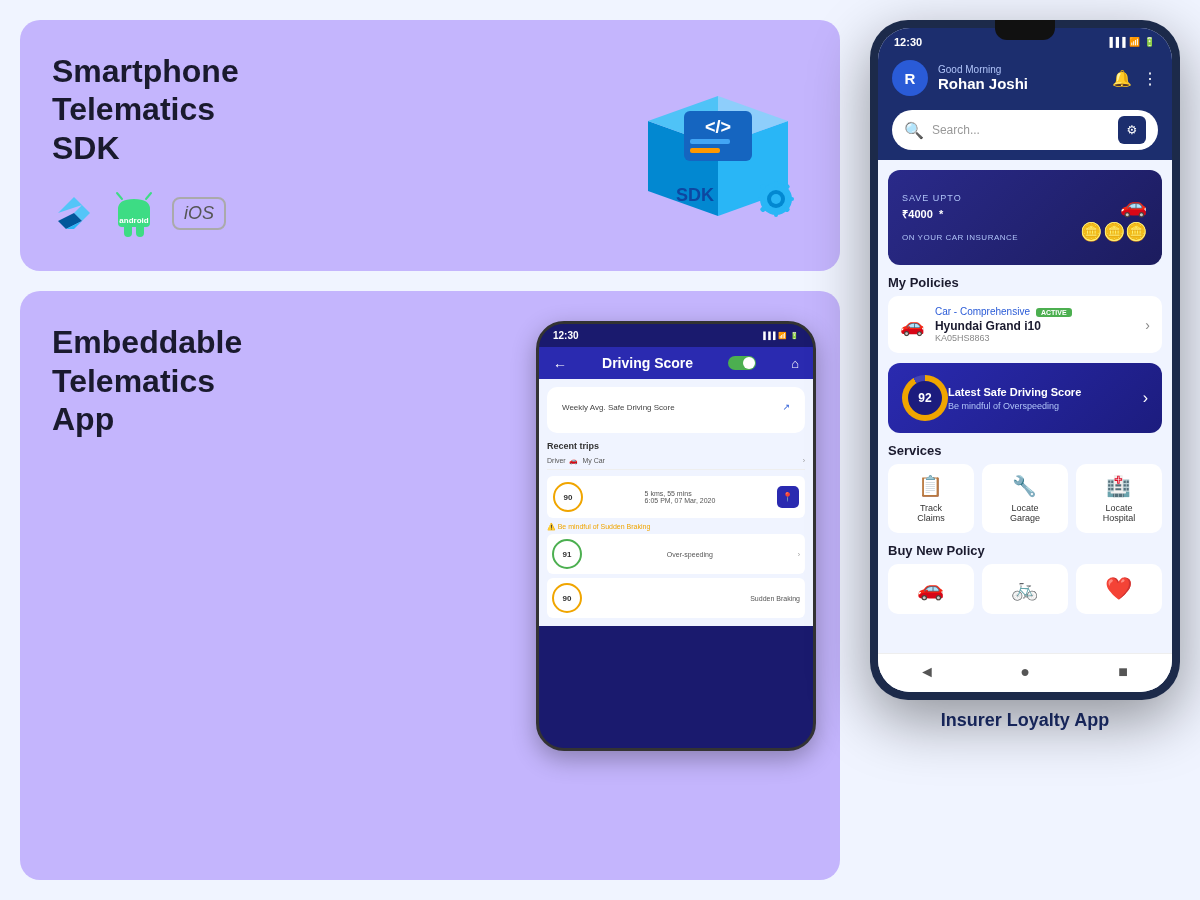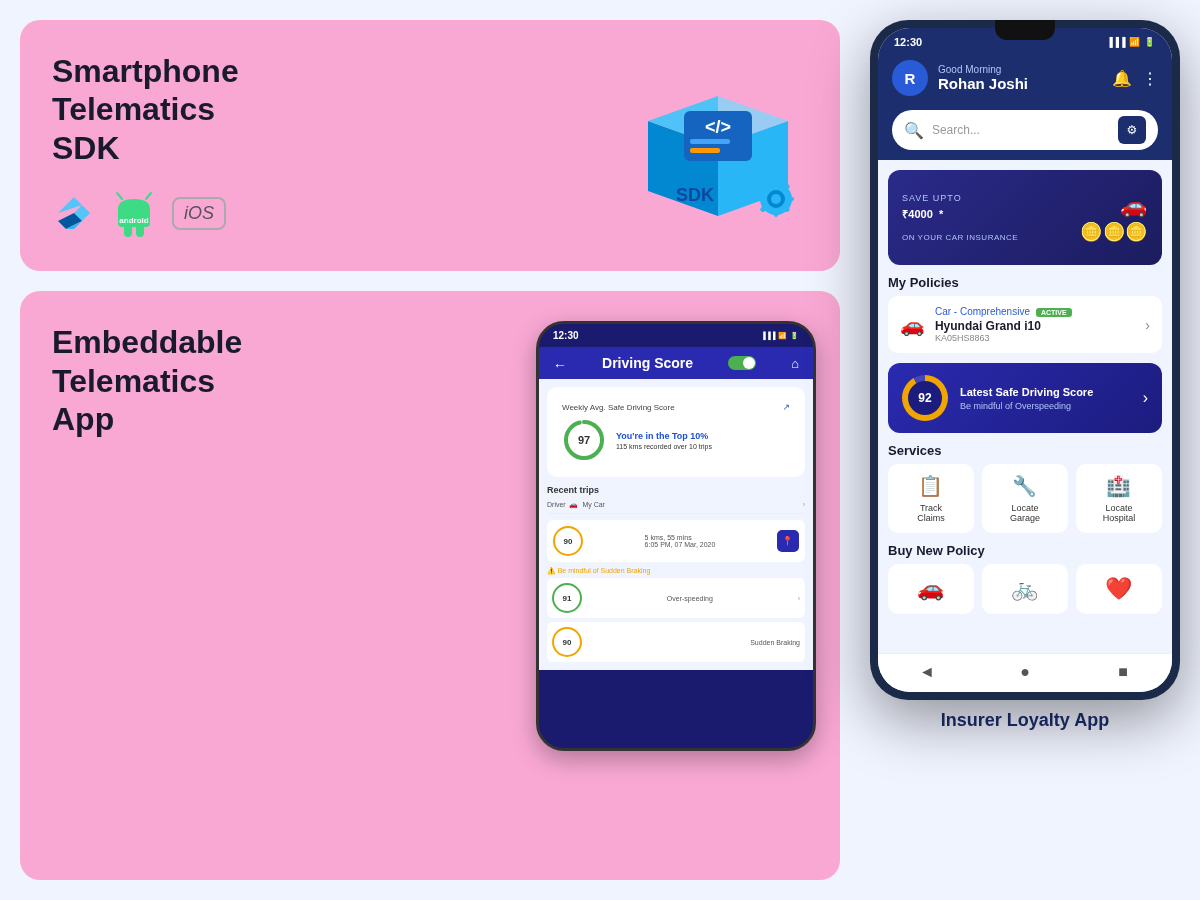--- a/index.html
+++ b/index.html
@@ -25,21 +25,21 @@
     
     .left-side {
       flex: 1;
       display: flex;
       flex-direction: column;
       gap: 20px;
       height: 100%;
     }
 
     .card {
-      background: #f9a8d4;
+      background: #c4b5fd;
       border-radius: 20px;
       padding: 32px;
     }
 
     
     .sdk-card {
       display: flex;
       align-items: center;
       justify-content: space-between;
       min-height: 200px;
@@ -544,21 +544,20 @@
       font-size: 14px;
     }
 
     
     .driving-score-banner {
       background: linear-gradient(135deg, #2a2ab0 0%, #1c1c7e 100%);
       border-radius: 12px;
       padding: 12px 14px;
       display: flex;
       align-items: center;
-      gap: 12px;
     }
 
     .score-circle-big {
       width: 46px;
       height: 46px;
       border-radius: 50%;
       background: conic-gradient(#f0a500 0deg, #f0a500 330deg, #fff2 330deg);
       display: flex;
       align-items: center;
       justify-content: center;
@@ -765,31 +764,20 @@
           <span class="mini-header-title">Driving Score</span>
           <div class="mini-toggle"></div>
           <span class="mini-home-icon">⌂</span>
         </div>
         <div style="background:#f0f4ff; flex:1; padding:8px; overflow:hidden;">
 
           <div class="mini-score-card">
             <div class="mini-score-label">
               <span>Weekly Avg. Safe Driving Score</span>
               <span style="color:#2a5bd7; font-size:9px;">↗</span>
-            </div>
-            <div class="mini-score-row">
-              <svg class="mini-donut" viewBox="0 0 44 44">
-                <circle cx="22" cy="22" r="18" fill="none" stroke="#eee" stroke-width="4"></circle>
-                <circle cx="22" cy="22" r="18" fill="none" stroke="#4caf50" stroke-width="4" stroke-dasharray="108 5" stroke-linecap="round" transform="rotate(-90 22 22)"></circle>
-                <text x="22" y="26" font-size="11" font-weight="800" fill="#333" text-anchor="middle">97</text>
-              </svg>
-              <div class="mini-score-info">
-                <strong>You're in the Top 10%</strong>
-                <span>115 kms recorded over 10 trips</span>
-              </div>
             </div>
           </div>
 
           <div class="mini-trips-label">Recent trips</div>
           <div class="mini-trip-tabs">
             <span>Driver</span>
             <span style="color:#999;font-size:7px;">🚗</span>
             <span>My Car</span>
             <span style="flex:1;text-align:right;color:#999;">›</span>
           </div>

